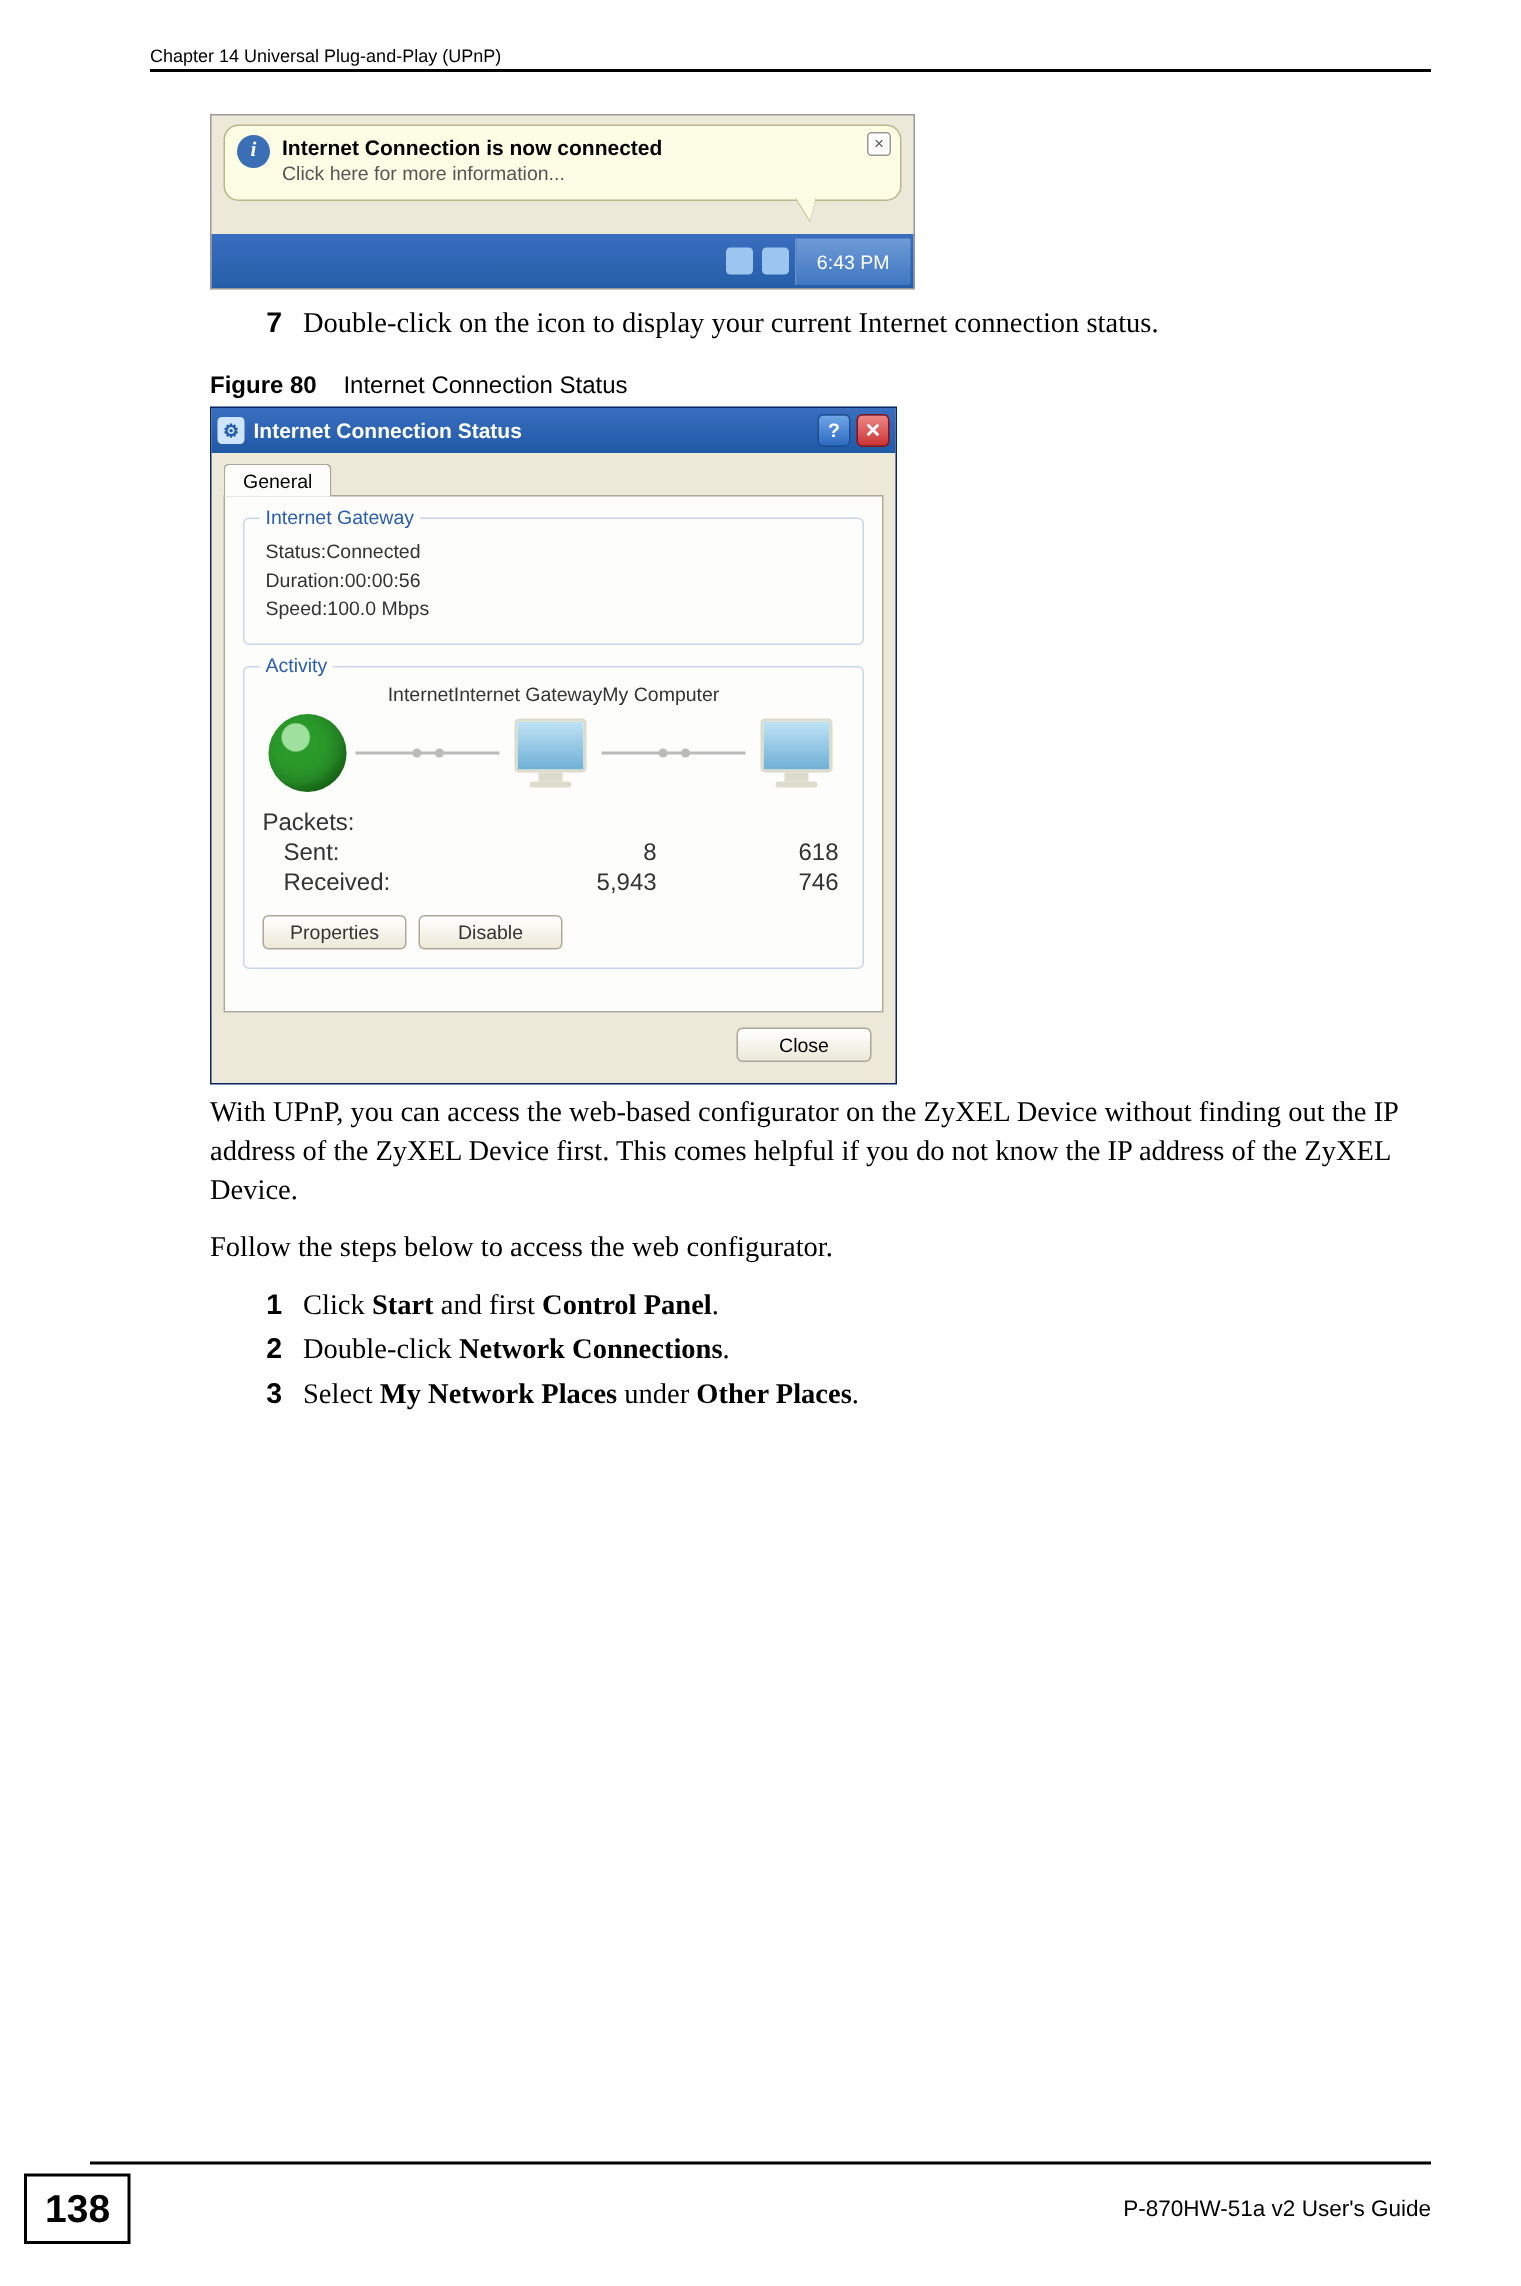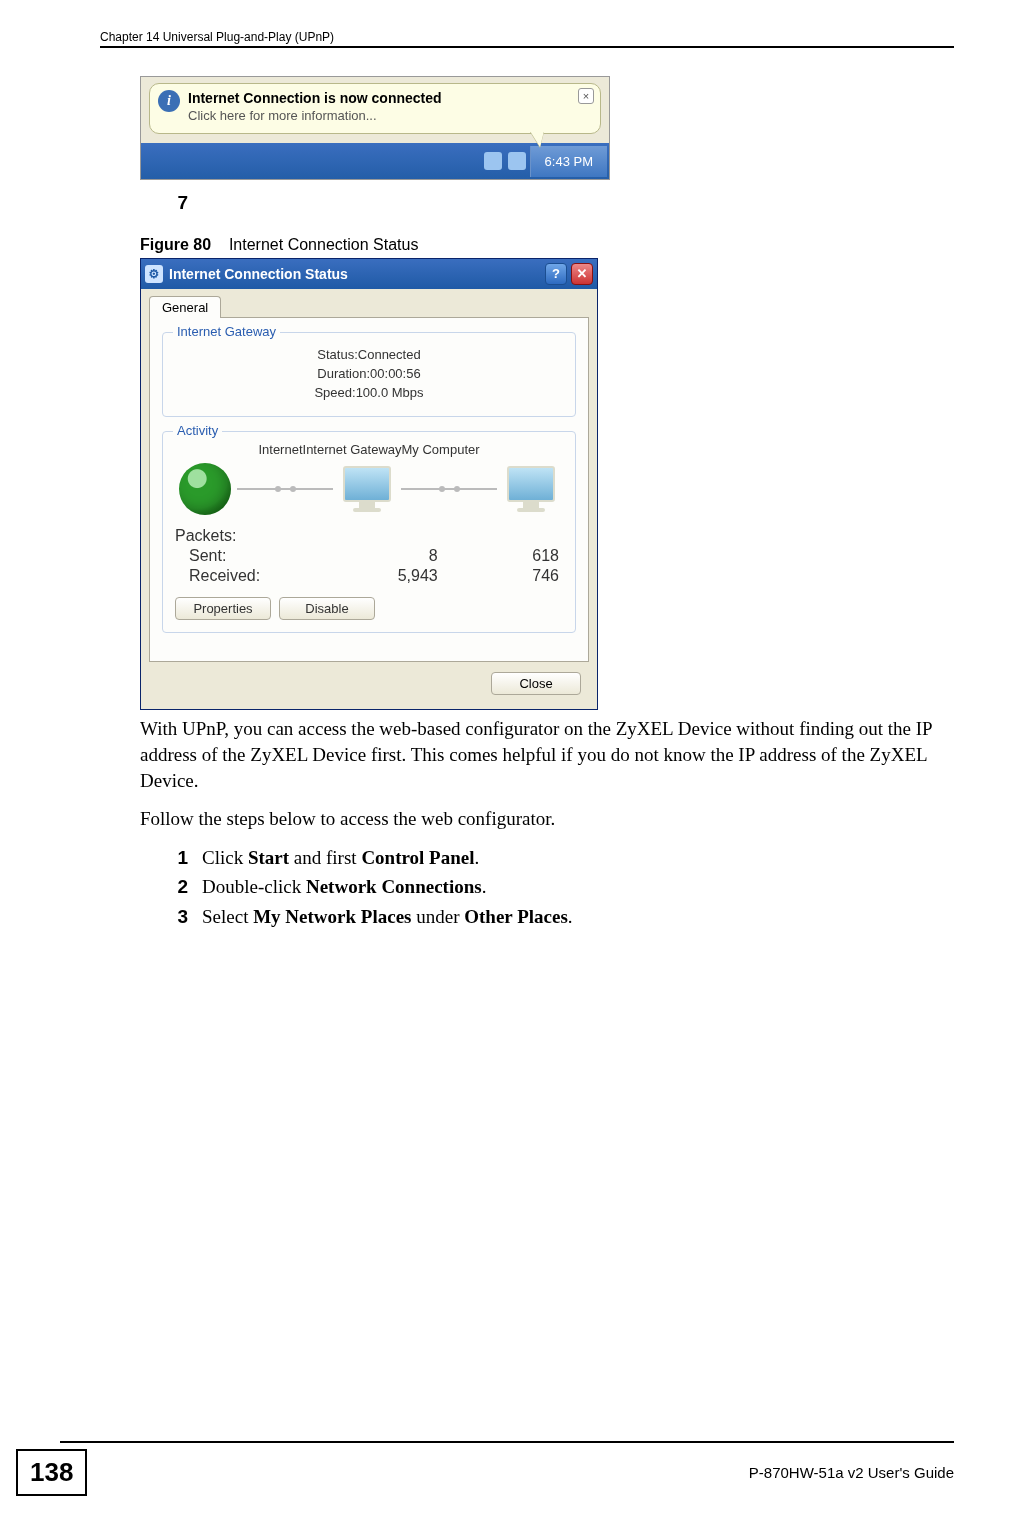--- a/index.html
+++ b/index.html
@@ -86,21 +86,21 @@
       border-top: 16px solid #fdfde5;
       filter: drop-shadow(0 1px 0 #b8b88a);
     }
     .taskbar {
       height: 36px;
       background: linear-gradient(#3a6ebf, #245ea8);
       display: flex;
       align-items: center;
       justify-content: flex-end;
       padding: 0 2px;
-      margin-top: 9px;
+      margin-top: 22px;
     }
     .tray-icons { display:flex; align-items:center; gap:6px; margin-right:4px; }
     .tray-icon-sq {
       width: 18px; height: 18px;
       background: #9cc5f0;
       border-radius: 3px;
     }
     .tray-time {
       background: linear-gradient(#6f9bd6, #3f77c2);
       color: #fff;
@@ -189,21 +189,21 @@
       color: #333;
     }
     .group-title {
       position: absolute;
       top: -9px; left: 10px;
       background: #fdfdfb;
       padding: 0 4px;
       color: #2a5db0;
       font-size: 13px;
     }
-    .kv { display:flex; justify-content:center; margin: 4px 2px; }
+    .kv { display:flex; justify-content:flex-start; margin: 4px 2px; }
     .activity-header { display:flex; justify-content:center; font-size:13px; color:#333; margin-bottom:4px; padding: 0 2px;}
     .activity-icons { display:flex; justify-content:space-between; align-items:center; margin: 6px 4px 12px 4px; }
     .globe {
       width: 52px; height: 52px; border-radius: 50%;
       background: radial-gradient(circle at 35% 30%, #9fe09f 0 18%, #2a9a2a 20% 60%, #0a5f0a 100%);
       box-shadow: inset -6px -6px 12px rgba(0,0,0,0.25);
     }
     .connector { flex:1; height:2px; background:#bbb; margin:0 6px; position:relative;}
     .dot { width:6px;height:6px;background:#bbb;border-radius:50%;position:absolute;top:-2px; }
     .monitor {
@@ -293,20 +293,21 @@
         <div class="tray-icons">
           <div class="tray-icon-sq"></div>
           <div class="tray-icon-sq"></div>
         </div>
         <div class="tray-time">6:43 PM</div>
       </div>
     </div>
 
     <div class="step-row">
       <div class="step-num">7</div>
+      <div class="step-text">Double-click on the icon to display your current Internet connection status.</div>
     </div>
 
     <div class="figure-caption">
       <span class="fig-label">Figure 80</span>
       &nbsp;&nbsp;&nbsp;<span>Internet Connection Status</span>
     </div>
 
     <div class="win">
       <div class="titlebar">
         <div class="title-icon">⚙</div>

